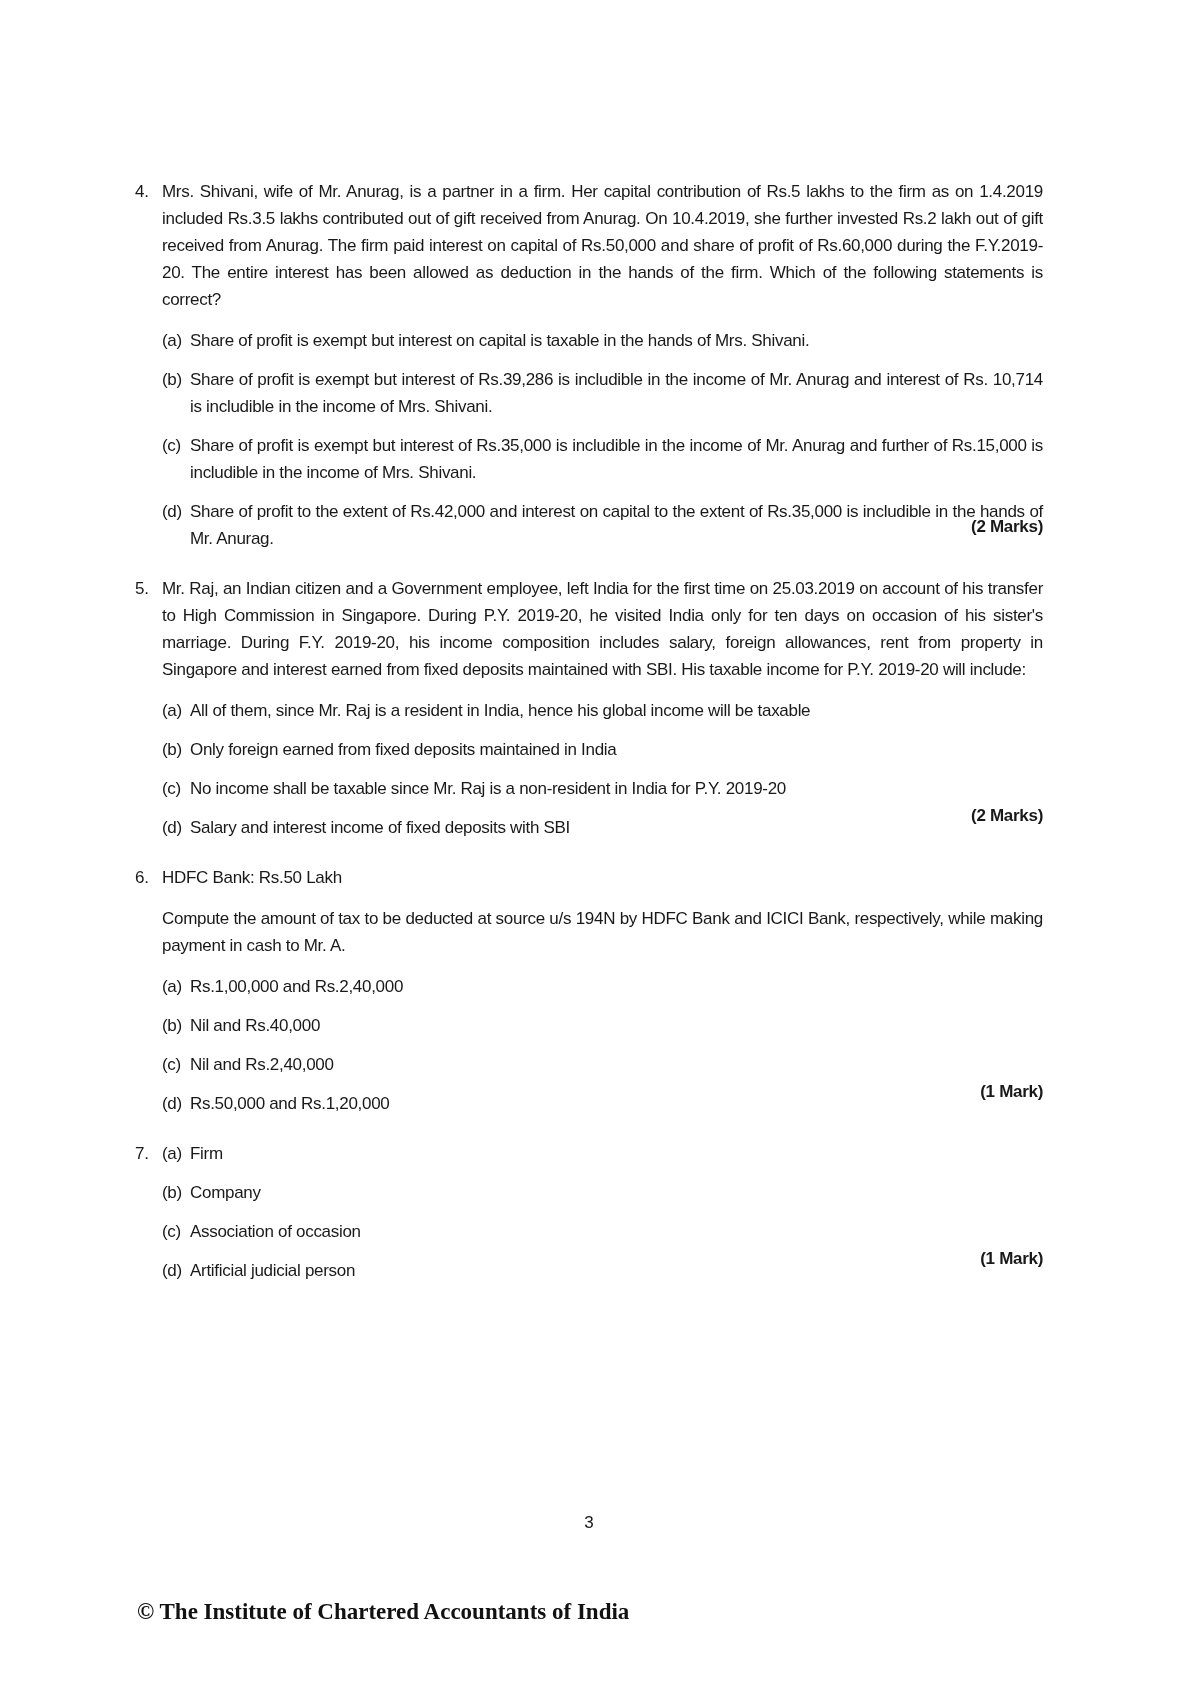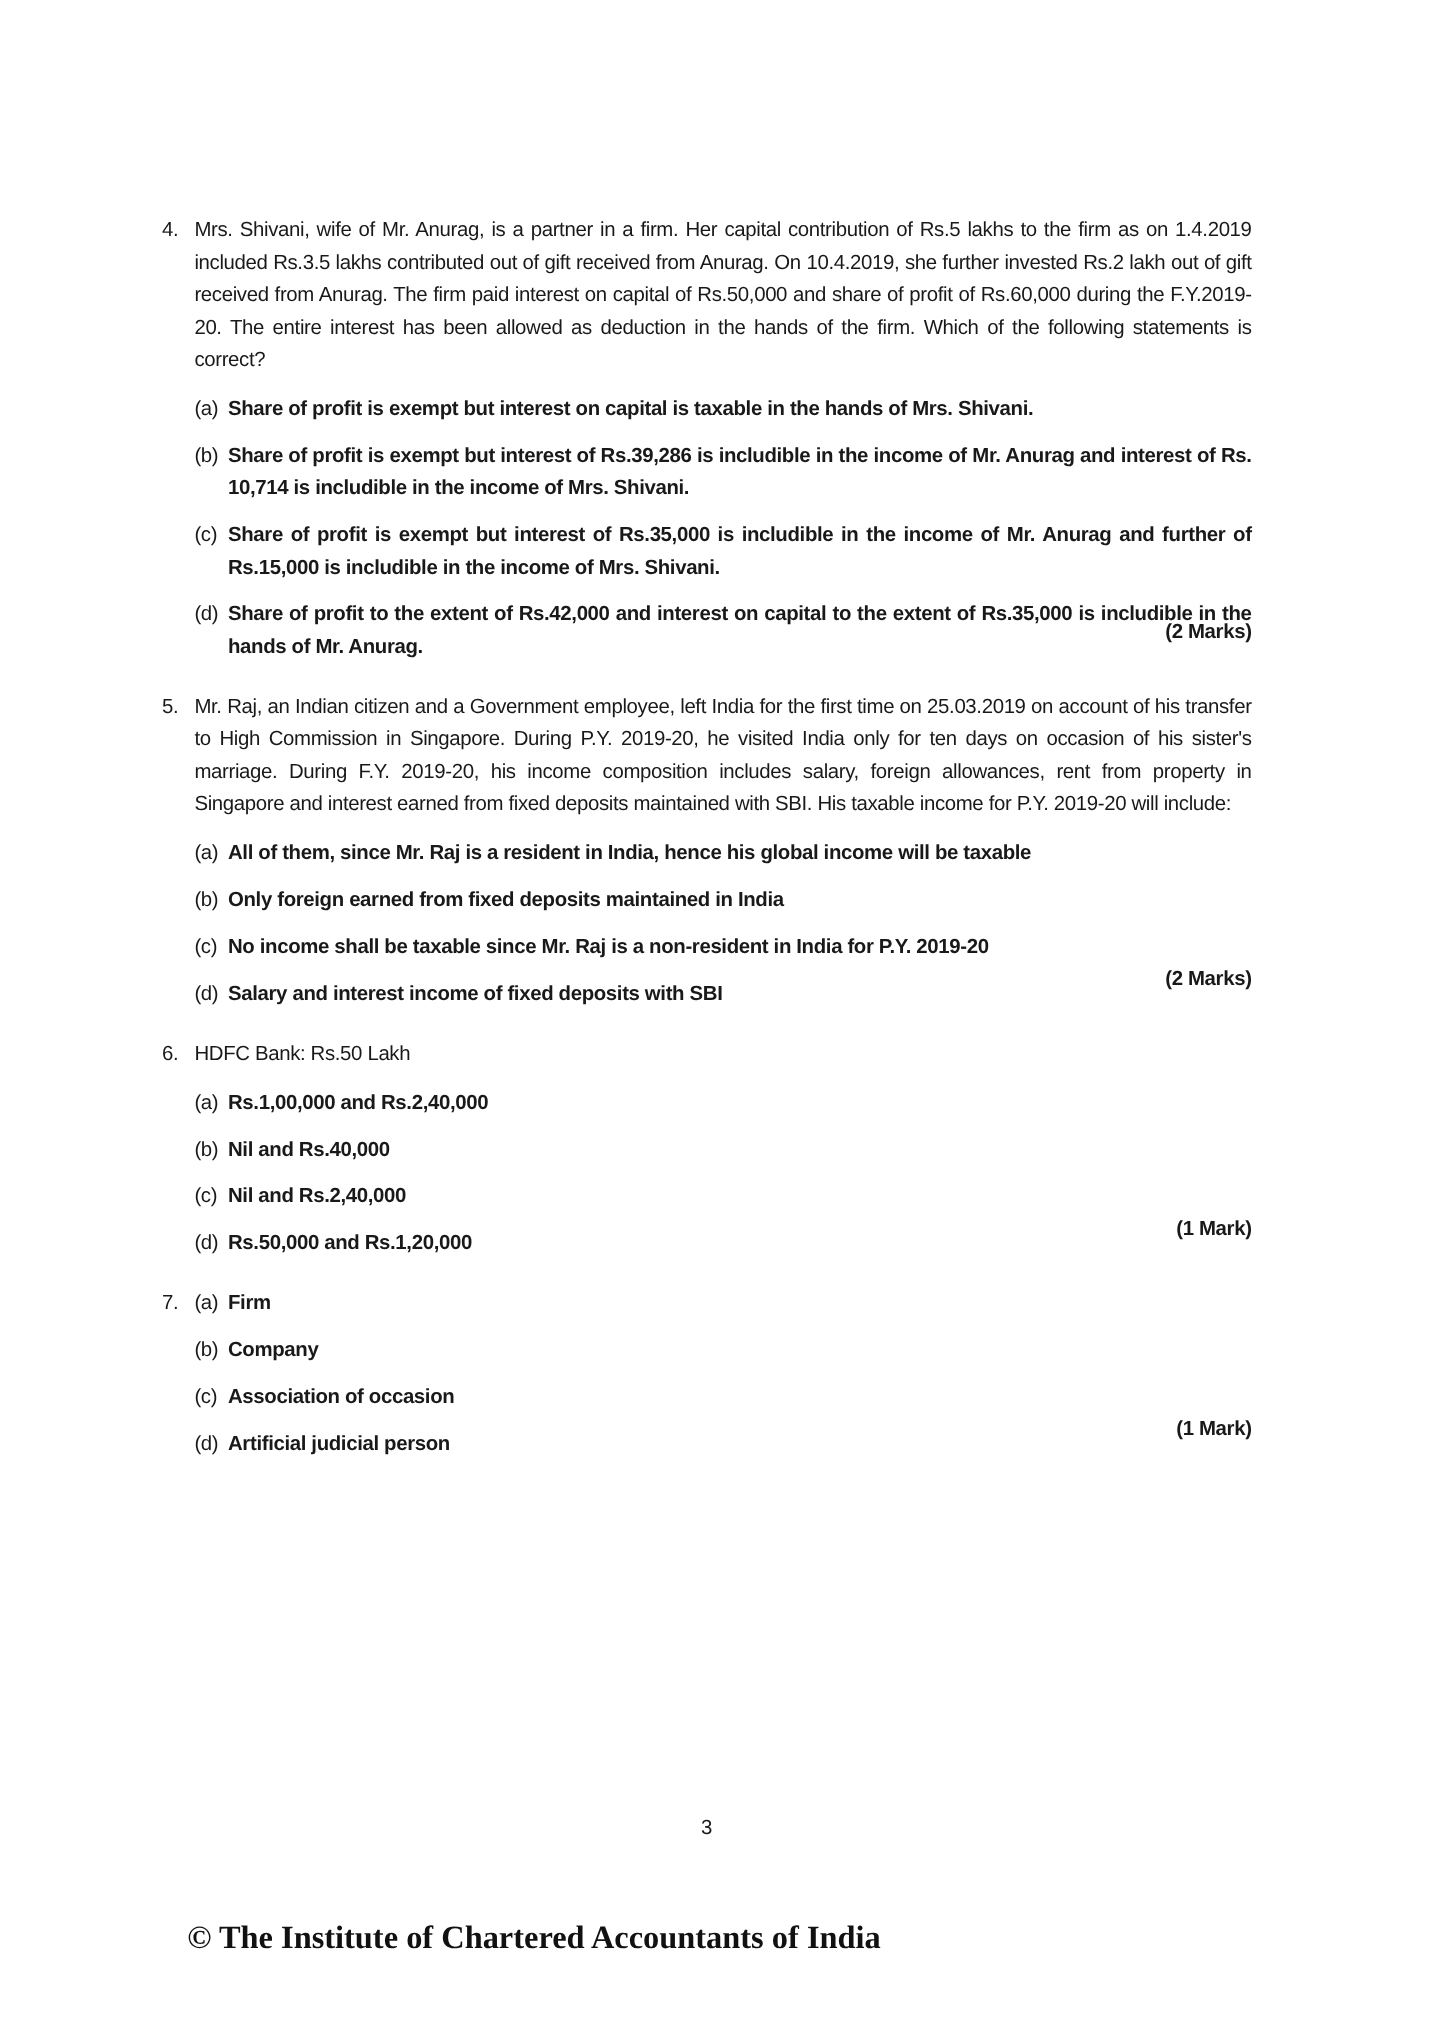--- a/index.html
+++ b/index.html
@@ -21,21 +21,21 @@
     font-size: 17px;
     line-height: 27px;
     letter-spacing: -0.3px;
   }
   .question { display: flex; margin-bottom: 11px; }
   .q-num { flex: 0 0 27px; }
   .q-body { flex: 1 1 auto; min-width: 0; }
   .q-para { margin: 0 0 14px 0; text-align: justify; }
   .option { display: flex; position: relative; margin-bottom: 12px; }
   .opt-label { flex: 0 0 28px; }
-  .opt-text { flex: 1 1 auto; text-align: justify; min-width: 0; font-weight: bold; }
+  .opt-text { flex: 1 1 auto; text-align: justify; min-width: 0; }
   .marks {
     position: absolute;
     right: 0;
     bottom: 12px;
     font-weight: 700;
     white-space: nowrap;
   }
   .page-number {
     position: absolute;
     left: 135px;
@@ -43,24 +43,23 @@
     width: 908px;
     text-align: center;
     font-size: 17px;
   }
   .copyright {
     position: absolute;
     left: 137px;
     top: 1599px;
     font-family: "Liberation Serif", serif;
     font-weight: 700;
-    font-size: 27px;
+    font-size: 23px;
     color: #111111;
     letter-spacing: 0;
-    margin-left: 19px;
   }
 </style>
 </head>
 <body>
 
 <div class="page">
   <main class="content">
 
     <section class="question">
       <div class="q-num">4.</div>
@@ -107,20 +106,21 @@
           <div class="opt-text">Salary and interest income of fixed deposits with SBI</div>
           <span class="marks">(2 Marks)</span>
         </div>
       </div>
     </section>
 
     <section class="question">
       <div class="q-num">6.</div>
       <div class="q-body">
         <p class="q-para">HDFC Bank: Rs.50 Lakh</p>
+        <p class="q-para">Compute the amount of tax to be deducted at source u/s 194N by HDFC Bank and ICICI Bank, respectively, while making payment in cash to Mr. A.</p>
         <div class="option">
           <div class="opt-label">(a)</div>
           <div class="opt-text">Rs.1,00,000 and Rs.2,40,000</div>
         </div>
         <div class="option">
           <div class="opt-label">(b)</div>
           <div class="opt-text">Nil and Rs.40,000</div>
         </div>
         <div class="option">
           <div class="opt-label">(c)</div>

